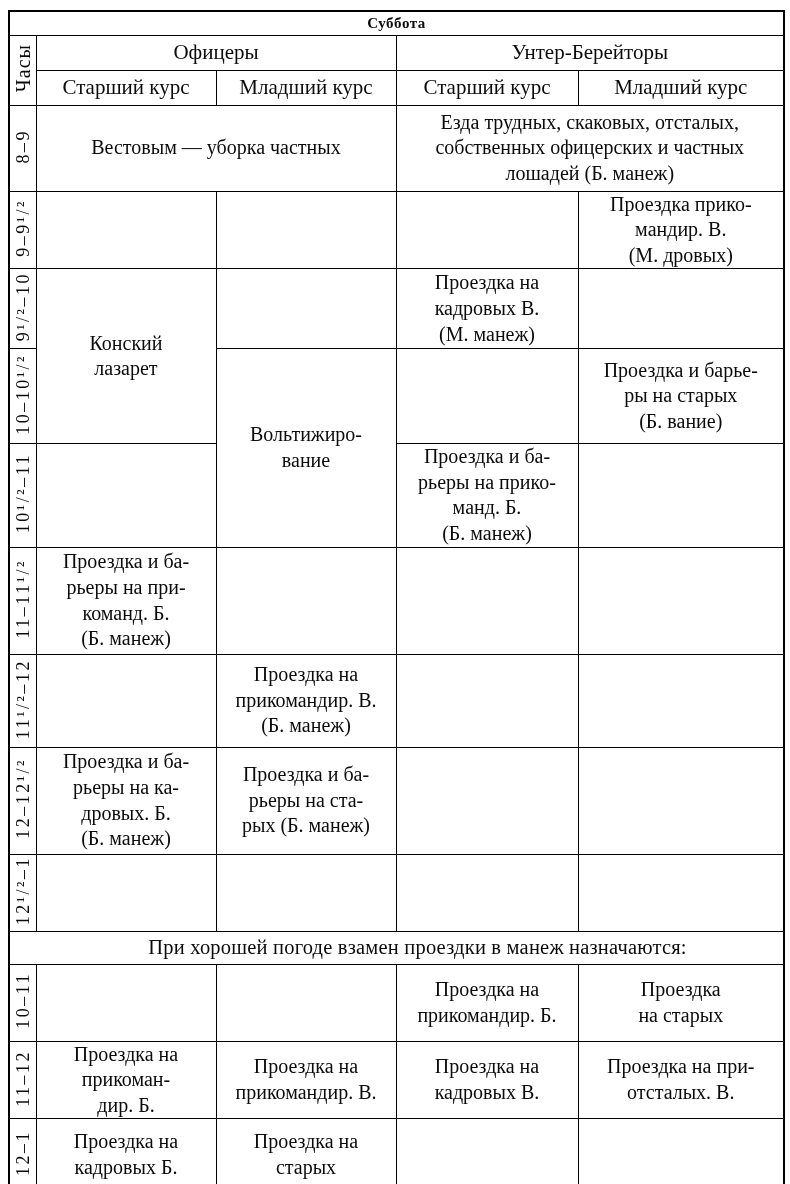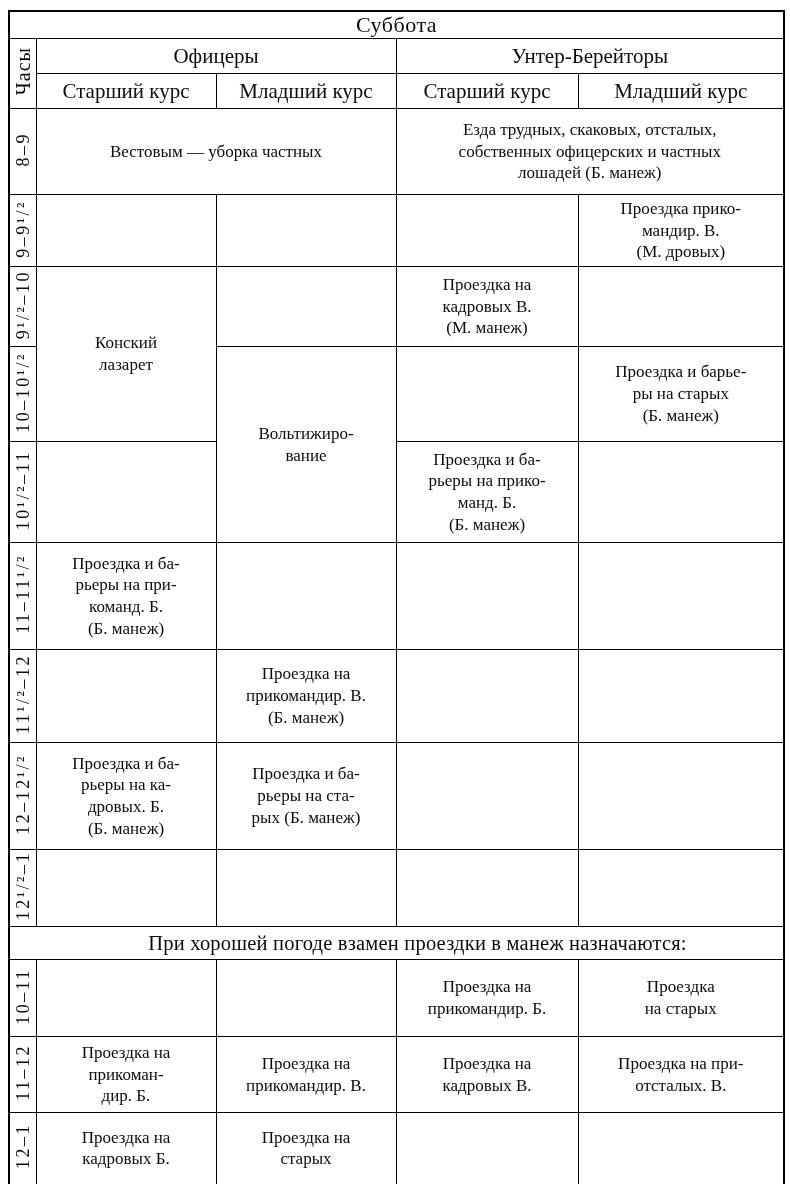--- a/index.html
+++ b/index.html
@@ -25,22 +25,22 @@
     width: 775px;
   }
   td {
     border: 1px solid #000;
     text-align: center;
     vertical-align: middle;
     padding: 0 2px;
     overflow: hidden;
   }
   td.title-cell {
-    font-weight: normal;
-    font-size: 22px;
+    font-weight: bold;
+    font-size: 15px;
     letter-spacing: 0.5px;
   }
   td.group-cell, td.course-cell {
     font-size: 21px;
   }
   td.hours-cell, td.time-cell {
     padding: 0;
   }
   .vtext {
     display: inline-block;
@@ -51,21 +51,21 @@
   }
   .vtext-hours {
     font-size: 20px;
     letter-spacing: 1px;
   }
   .vtext-time {
     font-size: 18px;
     letter-spacing: 2.5px;
   }
   td.cell {
-    font-size: 17px;
+    font-size: 20px;
     line-height: 1.28;
     white-space: pre-line;
   }
   td.note-cell {
     font-size: 20.5px;
     letter-spacing: 0.2px;
     padding-left: 44px;
   }
 </style>
 </head>
@@ -125,21 +125,21 @@
 (М. манеж)</td>
           <td class="cell"></td>
         </tr>
         <tr style="height: 95px;">
           <td class="time-cell"><span class="vtext vtext-time">10–10¹/²</span></td>
           <td class="cell" rowspan="2">Вольтижиро-
 вание</td>
           <td class="cell"></td>
           <td class="cell">Проездка и барье-
 ры на старых
-(Б. манеж)</td>
+(Б. вание)</td>
         </tr>
         <tr style="height: 101px;">
           <td class="time-cell"><span class="vtext vtext-time">10¹/²–11</span></td>
           <td class="cell"></td>
           <td class="cell">Проездка и ба-
 рьеры на прико-
 манд. Б.
 (Б. манеж)</td>
           <td class="cell"></td>
         </tr>

